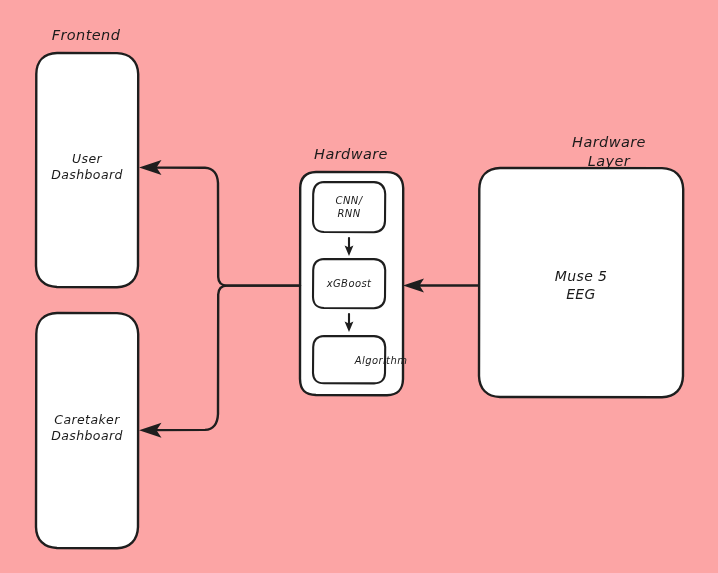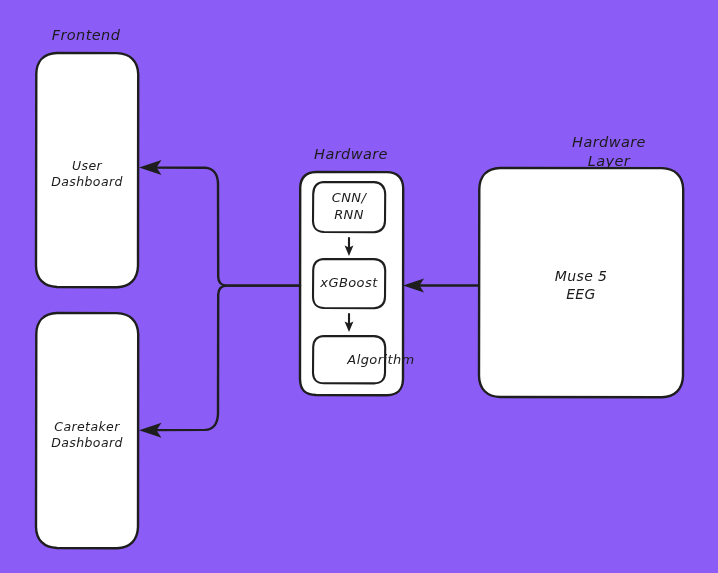--- a/index.html
+++ b/index.html
@@ -4,21 +4,21 @@
 <style>
   html, body {
     margin: 0;
     padding: 0;
     background: #ffffff;
   }
   #diagram-canvas {
     position: relative;
     width: 718px;
     height: 573px;
-    background: #8b5cf6;
+    background: #fca5a5;
     overflow: hidden;
     font-family: "DejaVu Sans", sans-serif;
   }
   #diagram-svg {
     position: absolute;
     left: 0;
     top: 0;
     width: 718px;
     height: 573px;
   }
@@ -53,24 +53,23 @@
     letter-spacing: 0.4px;
     transform: translate(-50%, -50%);
     pointer-events: none;
     font-style: italic;
   }
   .group-title {
     font-size: 14.5px;
   }
   .box-text {
     font-size: 12.5px;
-    margin-top: 7px;
   }
   .box-text-sm {
-    font-size: 13px;
+    font-size: 10px;
     text-align: center;
   }
   .hw-text {
     font-size: 14px;
   }
 </style>
 </head>
 <body>
 
 <div id="diagram-canvas">

